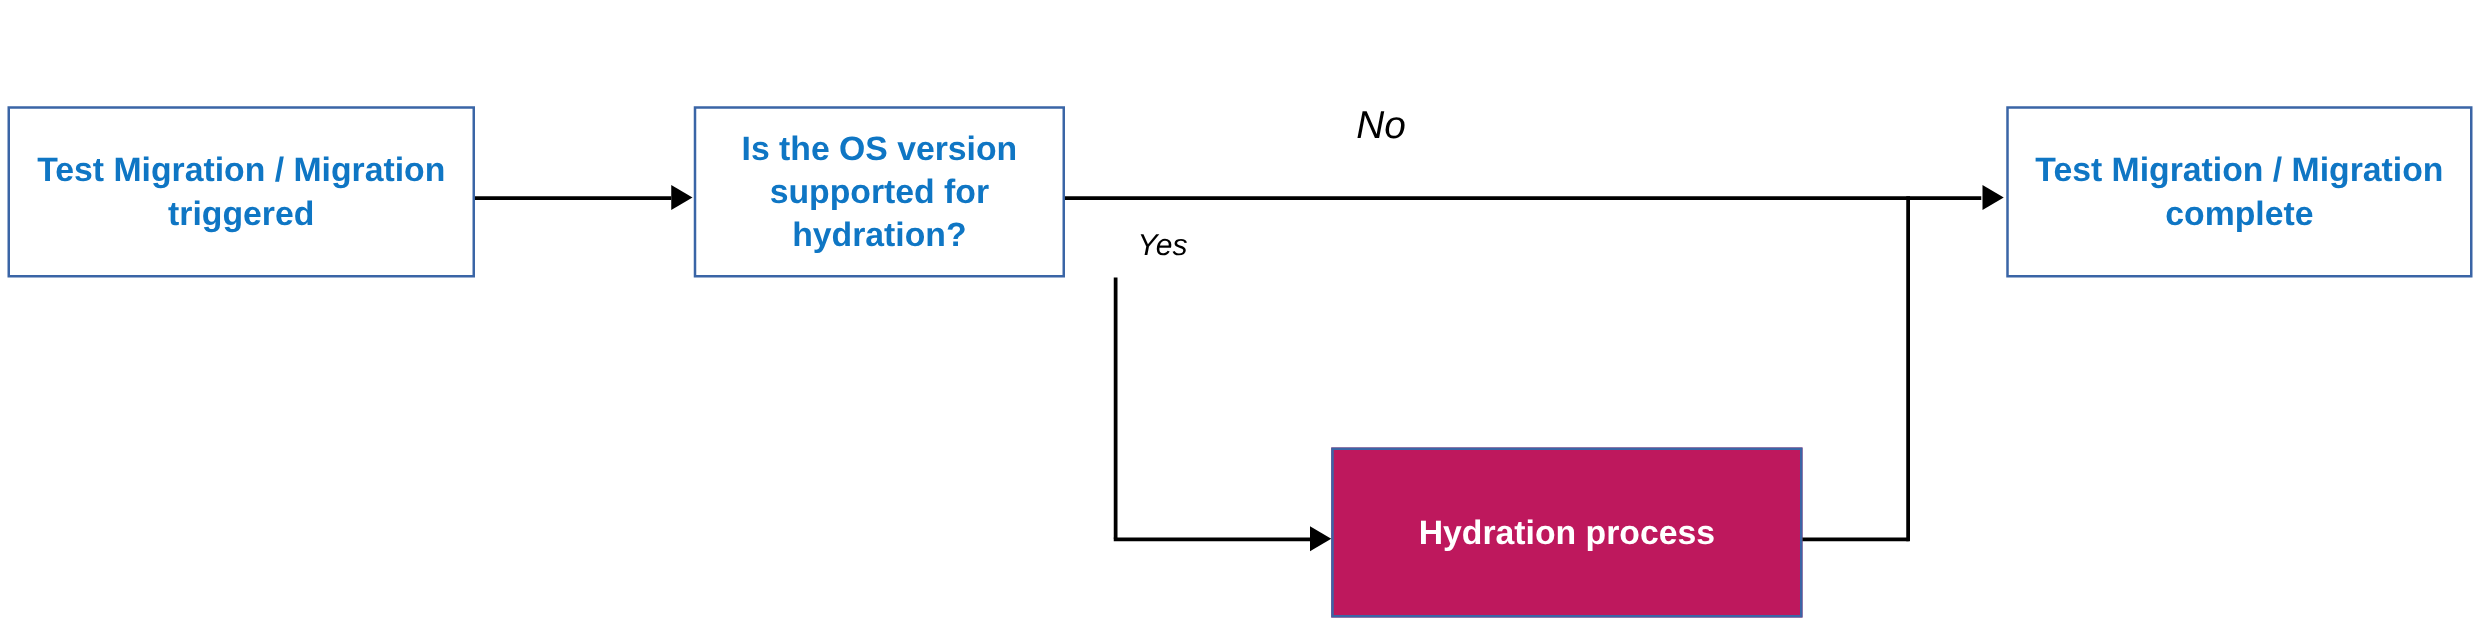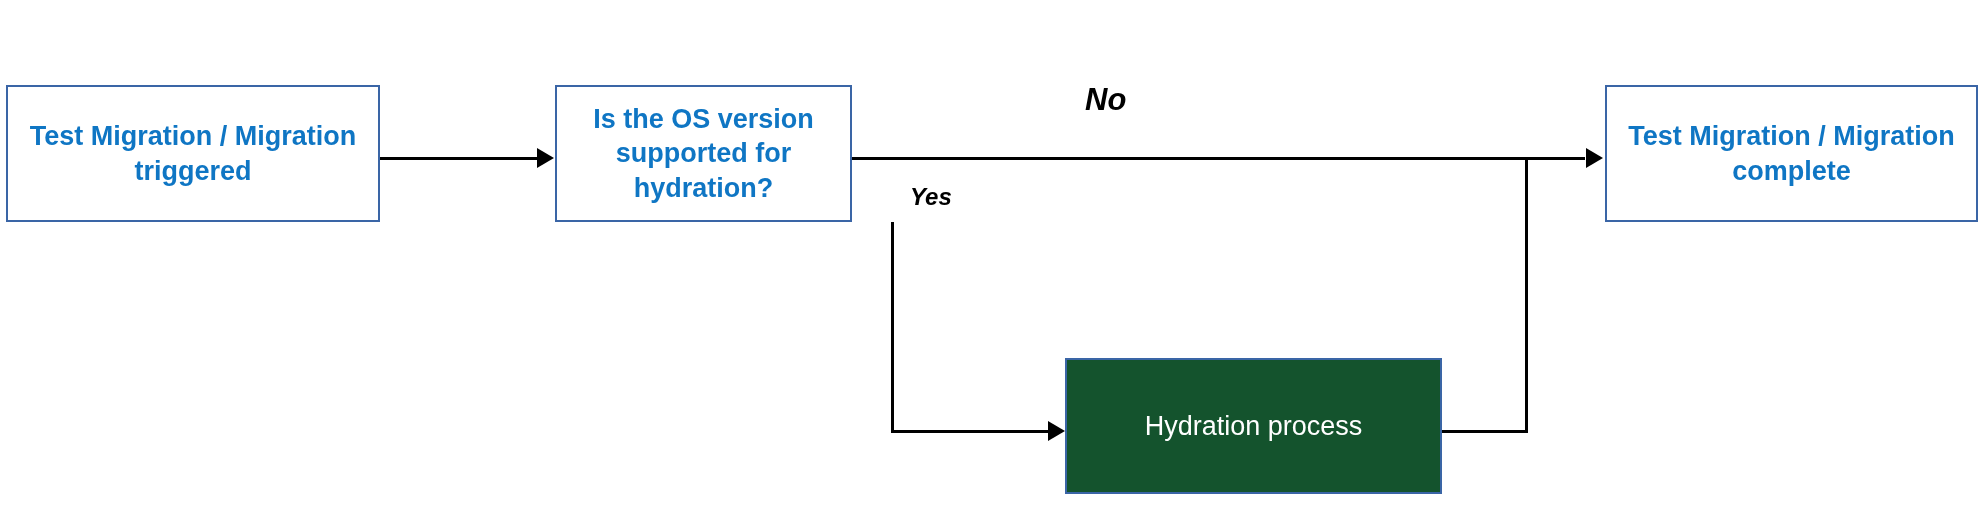--- a/index.html
+++ b/index.html
@@ -25,24 +25,24 @@
     line-height: 1.28;
   }
   .node-outline {
     background: #ffffff;
     border: 2px solid #3A65A6;
     color: #0F76C4;
     font-weight: bold;
     font-size: 27px;
   }
   .node-filled {
-    background: #14532d;
+    background: #be185d;
     border: 2px solid #3A65A6;
     color: #ffffff;
-    font-weight: normal;
+    font-weight: bold;
     font-size: 27px;
   }
   .node-label {
     padding: 0 14px;
     white-space: pre-line;
   }
 
   
   #box-start   { left: 6px;    top: 85px;  width: 374px; height: 137px; }
   #box-decision{ left: 555px;  top: 85px;  width: 297px; height: 137px; }
@@ -83,21 +83,21 @@
   #edge3-arrow { left: 1048px; top: 421px; }
 
   
   #edge4-hline { left: 1442px; top: 430px; width: 85px; }
   #edge4-vline { left: 1525px; top: 157px; height: 276px; }
 
   
   .annot {
     position: absolute;
     color: #000000;
-    font-weight: bold;
+    font-weight: normal;
     font-style: italic;
     white-space: nowrap;
   }
   #label-no      { left: 1085px; top: 82px;  font-size: 31px; }
   #label-changes { left: 1188px; top: 84px;  font-size: 24px; }
   #label-yes     { left: 910px;  top: 183px; font-size: 24px; }
 </style>
 </head>
 <body>
 

